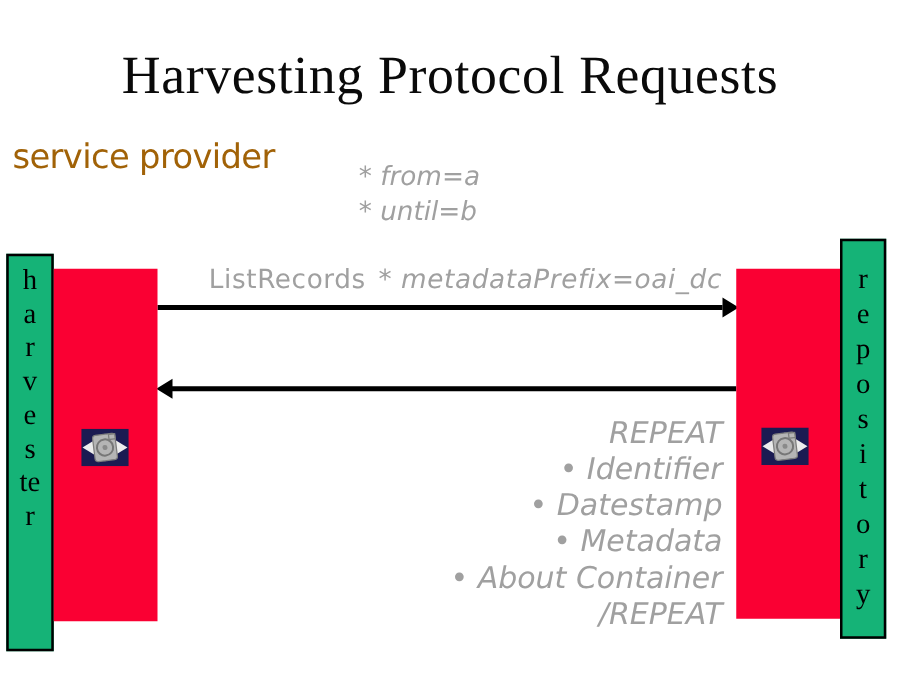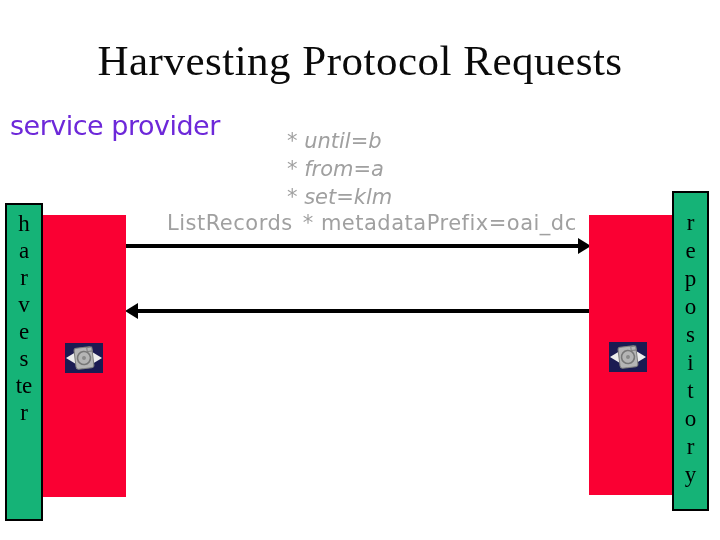--- a/index.html
+++ b/index.html
@@ -12,38 +12,38 @@
   }
   .title{
     position:absolute;top:36px;left:0;width:720px;
     text-align:center;
     font-family:"Liberation Serif","DejaVu Serif",serif;
     font-size:43px;color:#0a0a0a;letter-spacing:0.5px;
     white-space:nowrap;
   }
   .actor-label{
     position:absolute;top:110px;
-    font-size:27px;color:#6d28d9;letter-spacing:-0.5px;
+    font-size:27px;color:#a16207;letter-spacing:-0.5px;
     white-space:nowrap;
   }
   .actor-label.left{left:10px;}
   .actor-label.right{right:8px;}
 
   .param-block{
     position:absolute;left:287px;top:127px;
     font-size:21px;font-style:italic;color:var(--gray-text,#A0A0A0);
     line-height:28px;white-space:nowrap;
   }
   .request-row{
     position:absolute;left:139px;top:211px;
     font-size:21px;color:var(--gray-text,#A0A0A0);
     white-space:nowrap;letter-spacing:0.5px;
   }
   .request-row .method{font-style:normal;margin-right:10px;margin-left:28px;}
-  .request-row .param{}
+  .request-row .param{font-style:italic;}
 
   .arrow-line{position:absolute;height:4px;background:var(--arrow,#000);}
   .arrow-head{position:absolute;width:0;height:0;}
   .head-right{border-top:8px solid transparent;border-bottom:8px solid transparent;border-left:13px solid var(--arrow,#000);}
   .head-left{border-top:8px solid transparent;border-bottom:8px solid transparent;border-right:13px solid var(--arrow,#000);}
 
   .teal-box{
     position:absolute;
     background:var(--teal,#15B377);
     border:2px solid #000;
@@ -80,23 +80,22 @@
 </head>
 <body>
 
 <div class="slide">
 
   <div class="title">Harvesting Protocol Requests</div>
 
   <div class="actor-label left">service provider</div>
 
   <div class="param-block">
+    <div>* from=a</div>
     <div>* until=b</div>
-    <div>* from=a</div>
-    <div>* set=klm</div>
   </div>
 
   <div class="request-row">
     <span class="method">ListRecords</span><span class="param">* metadataPrefix=oai_dc</span>
   </div>
 
   <div>
     <div class="arrow-line" style="left:126px;top:244px;width:452px;"></div>
     <div class="arrow-head head-right" style="left:578px;top:238px;"></div>
   </div>
@@ -149,14 +148,22 @@
     <rect class="ic-bg" x="0" y="0" width="38" height="30"></rect>
     <polygon class="ic-diamond" points="1,15 19,4 37,15 19,26"></polygon>
     <g transform="rotate(-7 19 15)">
       <rect class="ic-plate" x="10" y="4.5" width="18" height="21" rx="2.5"></rect>
       <circle class="ic-ring" cx="19" cy="15" r="6.5"></circle>
       <circle class="ic-dot" cx="19" cy="15" r="2"></circle>
       <rect class="ic-plate" x="23" y="5" width="5" height="4"></rect>
     </g>
   </svg>
 
+  <div class="response-block">
+      <div class="response-line">REPEAT</div>
+      <div class="response-line">• Identifier</div>
+      <div class="response-line">• Datestamp</div>
+      <div class="response-line">• Metadata</div>
+      <div class="response-line">• About Container</div>
+      <div class="response-line">/REPEAT</div>
+    </div>
 
 </div>
 
 </body></html>

